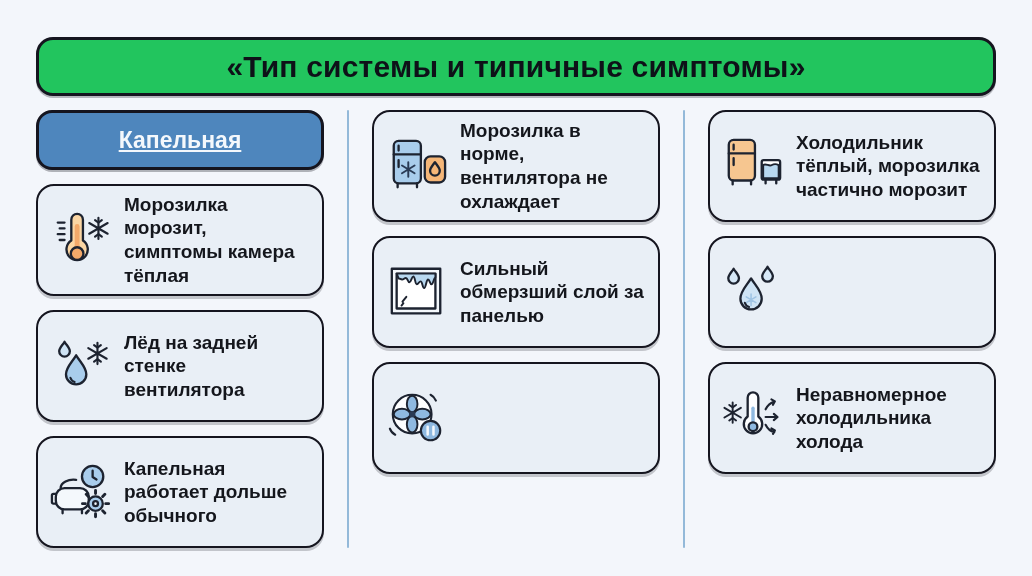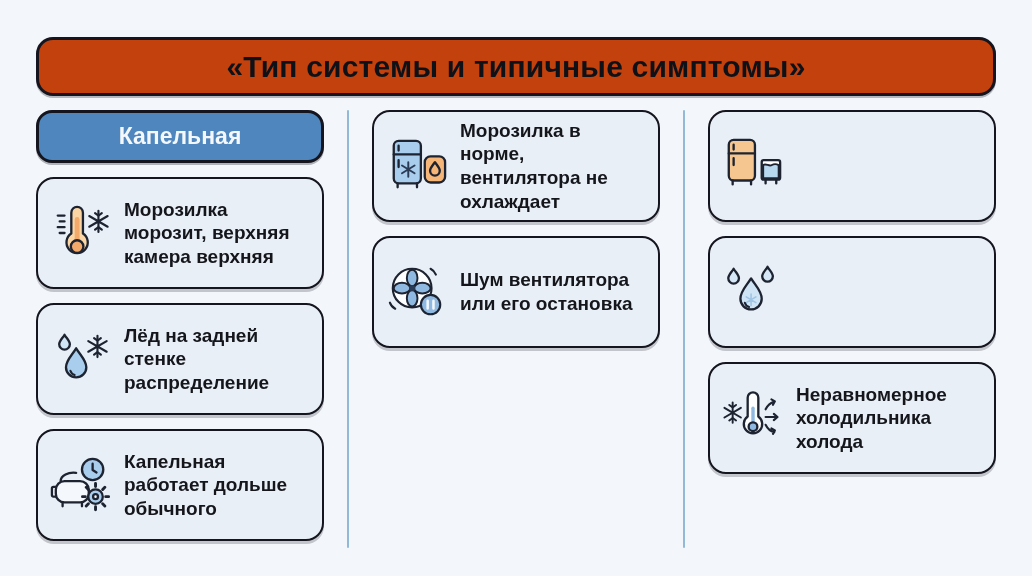--- a/index.html
+++ b/index.html
@@ -4,37 +4,38 @@
 <style>
   html,body{margin:0;padding:0;}
   body{
     width:1032px;height:576px;position:relative;overflow:hidden;
     background:#f3f6fb;
     font-family:"Liberation Sans", sans-serif;
     color:#14161c;
   }
   .title-bar{
     position:absolute;left:36px;top:37px;width:960px;height:59px;
-    background:#c2410c;border:3px solid #15151f;border-radius:17px;
+    background:#22c55e;border:3px solid #15151f;border-radius:17px;
     box-sizing:border-box;display:flex;align-items:center;justify-content:center;
     box-shadow:0 2px 0 rgba(21,21,31,.28);
   }
   .title-bar .title{
     font-size:30px;font-weight:bold;color:#0e1118;letter-spacing:.2px;margin:0;
   }
   .columns{
     position:absolute;left:36px;top:110px;width:960px;
     display:flex;gap:48px;
   }
   .column{width:288px;display:flex;flex-direction:column;gap:14px;}
   .col-header{
-    height:53px;background:#4e86bd;border:3px solid #15151f;border-radius:16px;
+    height:60px;background:#4e86bd;border:3px solid #15151f;border-radius:16px;
     box-sizing:border-box;display:flex;align-items:center;justify-content:center;
     color:#f4f8fc;font-size:23px;font-weight:bold;
     box-shadow:0 2px 0 rgba(21,21,31,.3);
+    text-decoration:underline;
   }
   .card{
     height:112px;background:#e9eff6;border:2.5px solid #15151f;border-radius:18px;
     box-sizing:border-box;display:flex;align-items:center;gap:10px;
     padding:8px 12px 8px 10px;
     box-shadow:0 3px 0 rgba(21,21,31,.22);
   }
   .card .icon{flex:0 0 66px;width:66px;display:flex;align-items:center;justify-content:center;}
   .card .text{font-size:19px;font-weight:600;line-height:1.24;color:#14161c;}
   .divider{
@@ -67,36 +68,36 @@
           <path d="M8 14h7M10 20h5M8 26h7M10 32h5"></path>
           <path d="M22 11a6 6 0 0 1 12 0v21.5a11 11 0 1 1-12 0Z" fill="#fbd6a4"></path>
           <path d="M28 18v22" stroke="#f3a96a" stroke-width="5"></path>
           <circle cx="28" cy="46" r="6.5" fill="#f3a96a" stroke="#1d2330"></circle>
           <g stroke-width="2.2">
             <path d="M50 9v22M40.5 14.5l19 11M59.5 14.5l-19 11"></path>
             <path d="M46.5 11.5l3.5 2.5 3.5-2.5M46.5 28.5l3.5-2.5 3.5 2.5"></path>
           </g>
         </svg>
       </span>
-      <span class="text">Морозилка морозит, верхняя камера верхняя</span>
+      <span class="text">Морозилка морозит, симптомы камера тёплая</span>
     </div>
 
     <div class="card">
       <span class="icon">
         <svg width="62" height="62" viewBox="0 0 64 64" fill="none" stroke="#1d2330" stroke-width="2.4" stroke-linecap="round" stroke-linejoin="round">
           <path d="M15 7c-2.5 4-5.5 6.5-5.5 9.8a5.5 5.5 0 0 0 11 0C20.5 13.5 17.5 11 15 7Z" fill="#cfe4f5"></path>
           <path d="M27 21c-5 8-10.5 12.5-10.5 19.5a10.5 10.5 0 0 0 21 0C37.5 33.5 32 29 27 21Z" fill="#a9cdec"></path>
           <path d="M21 44a7 7 0 0 0 4.5 4.5" stroke-width="2"></path>
           <g stroke-width="2.2">
             <path d="M49 8v22M39.5 13.5l19 11M58.5 13.5l-19 11"></path>
             <path d="M45.5 10.5l3.5 2.5 3.5-2.5M45.5 27.5l3.5-2.5 3.5 2.5"></path>
           </g>
         </svg>
       </span>
-      <span class="text">Лёд на задней стенке распределение</span>
+      <span class="text">Лёд на задней стенке вентилятора</span>
     </div>
 
     <div class="card">
       <span class="icon">
         <svg width="62" height="62" viewBox="0 0 64 64" fill="none" stroke="#1d2330" stroke-width="2.4" stroke-linecap="round" stroke-linejoin="round">
           <rect x="2" y="34" width="5" height="10" rx="1.5" fill="#f4f8fc"></rect>
           <rect x="6" y="28" width="34" height="22" rx="9" fill="#f4f8fc"></rect>
           <path d="M11 28c0-6 8-9.5 16-8.5"></path>
           <path d="M13 50v4M33 50v4"></path>
           <circle cx="44" cy="16" r="11" fill="#a9cdec"></circle>
@@ -124,55 +125,66 @@
           <g stroke="#2a3b55" stroke-width="2">
             <path d="M23 28v15M16.5 31.5l13 8M29.5 31.5l-13 8"></path>
           </g>
           <rect x="40" y="22" width="21" height="27" rx="6" fill="#f5b678"></rect>
           <path d="M50.5 28c-2 3.2-5 5.6-5 9a5 5 0 0 0 10 0c0-3.4-3-5.8-5-9Z"></path>
         </svg>
       </span>
       <span class="text">Морозилка в норме, вентилятора не охлаждает</span>
     </div>
 
+    <div class="card">
+      <span class="icon">
+        <svg width="62" height="62" viewBox="0 0 64 64" fill="none" stroke="#1d2330" stroke-width="2.4" stroke-linecap="round" stroke-linejoin="round">
+          <rect x="6" y="8" width="50" height="46" fill="#f4f8fc"></rect>
+          <rect x="11" y="13" width="40" height="36" fill="#ffffff"></rect>
+          <path d="M11 13h40v4c-1.6 0-2.2 7-4 7s-1.8-5-3.6-5-2.2 9-4 9-1.8-7-3.6-7-2.2 3-4 3-1.8-8-3.6-8-2.2 6-4 6-1.8-4.5-3.6-4.5-2.2 1.5-4 1.5-1.8-1-3.6-1Z" fill="#b8d8f0" stroke-width="2"></path>
+          <path d="M17 42l4-5M16 46l2-2.5" stroke-width="2"></path>
+        </svg>
+      </span>
+      <span class="text">Сильный обмерзший слой за панелью</span>
+    </div>
 
     <div class="card">
       <span class="icon">
         <svg width="62" height="62" viewBox="0 0 64 64" fill="none" stroke="#1d2330" stroke-width="2.2" stroke-linecap="round" stroke-linejoin="round">
           <circle cx="27" cy="28" r="20" fill="#fdfeff"></circle>
           <g fill="#8fb9e0" stroke-width="2">
             <ellipse cx="27" cy="17.5" rx="5.5" ry="8.5"></ellipse>
             <ellipse cx="27" cy="17.5" rx="5.5" ry="8.5" transform="rotate(90 27 28)"></ellipse>
             <ellipse cx="27" cy="17.5" rx="5.5" ry="8.5" transform="rotate(180 27 28)"></ellipse>
             <ellipse cx="27" cy="17.5" rx="5.5" ry="8.5" transform="rotate(270 27 28)"></ellipse>
           </g>
           <circle cx="27" cy="28" r="3.2" fill="#2a3b55" stroke="none"></circle>
           <path d="M46 8c2.5 1.3 4.5 3.5 5.5 6M4 43c1 2.8 3 5 5.5 6.3"></path>
           <circle cx="46" cy="45" r="10" fill="#8fb9e0"></circle>
           <path d="M43 41v8M49 41v8" stroke="#f4f8fc" stroke-width="2.6"></path>
         </svg>
       </span>
-      <span class="text">Шум вентилятора или его остановка</span>
     </div>
   </div>
 
   <div class="column">
 
     <div class="card">
       <span class="icon">
         <svg width="62" height="62" viewBox="0 0 64 64" fill="none" stroke="#1d2330" stroke-width="2.4" stroke-linecap="round" stroke-linejoin="round">
           <rect x="7" y="5" width="27" height="42" rx="5" fill="#f6c690"></rect>
           <path d="M7 19h27"></path>
           <path d="M12 10v5M12 24v7"></path>
           <path d="M11 47v4M30 47v4"></path>
           <rect x="41" y="26" width="19" height="20" rx="2" fill="#ffffff"></rect>
           <path d="M42.5 31c3-2.2 6 1.8 9 0 2-1.2 4-1.5 7 0V44.5h-16Z" fill="#b8d8f0" stroke-width="2"></path>
           <path d="M45 46v4M56 46v4"></path>
         </svg>
       </span>
+      <span class="text">Холодильник тёплый, морозилка частично морозит</span>
     </div>
 
     <div class="card">
       <span class="icon">
         <svg width="62" height="62" viewBox="0 0 64 64" fill="none" stroke="#1d2330" stroke-width="2.4" stroke-linecap="round" stroke-linejoin="round">
           <path d="M12 8c-2.5 4-5.5 6.5-5.5 9.8a5.5 5.5 0 0 0 11 0C17.5 14.5 14.5 12 12 8Z" fill="#d6e8f7"></path>
           <path d="M47 6c-2.5 4-5.5 6.5-5.5 9.8a5.5 5.5 0 0 0 11 0C52.5 12.5 49.5 10 47 6Z" fill="#d6e8f7"></path>
           <path d="M30 18c-5 8-11 13-11 21a11 11 0 0 0 22 0c0-8-6-13-11-21Z" fill="#cfe4f5"></path>
           <g stroke="#9fc4e4" stroke-width="1.6">
             <path d="M30 34v12M25 37l10 6M35 37l-10 6"></path>

